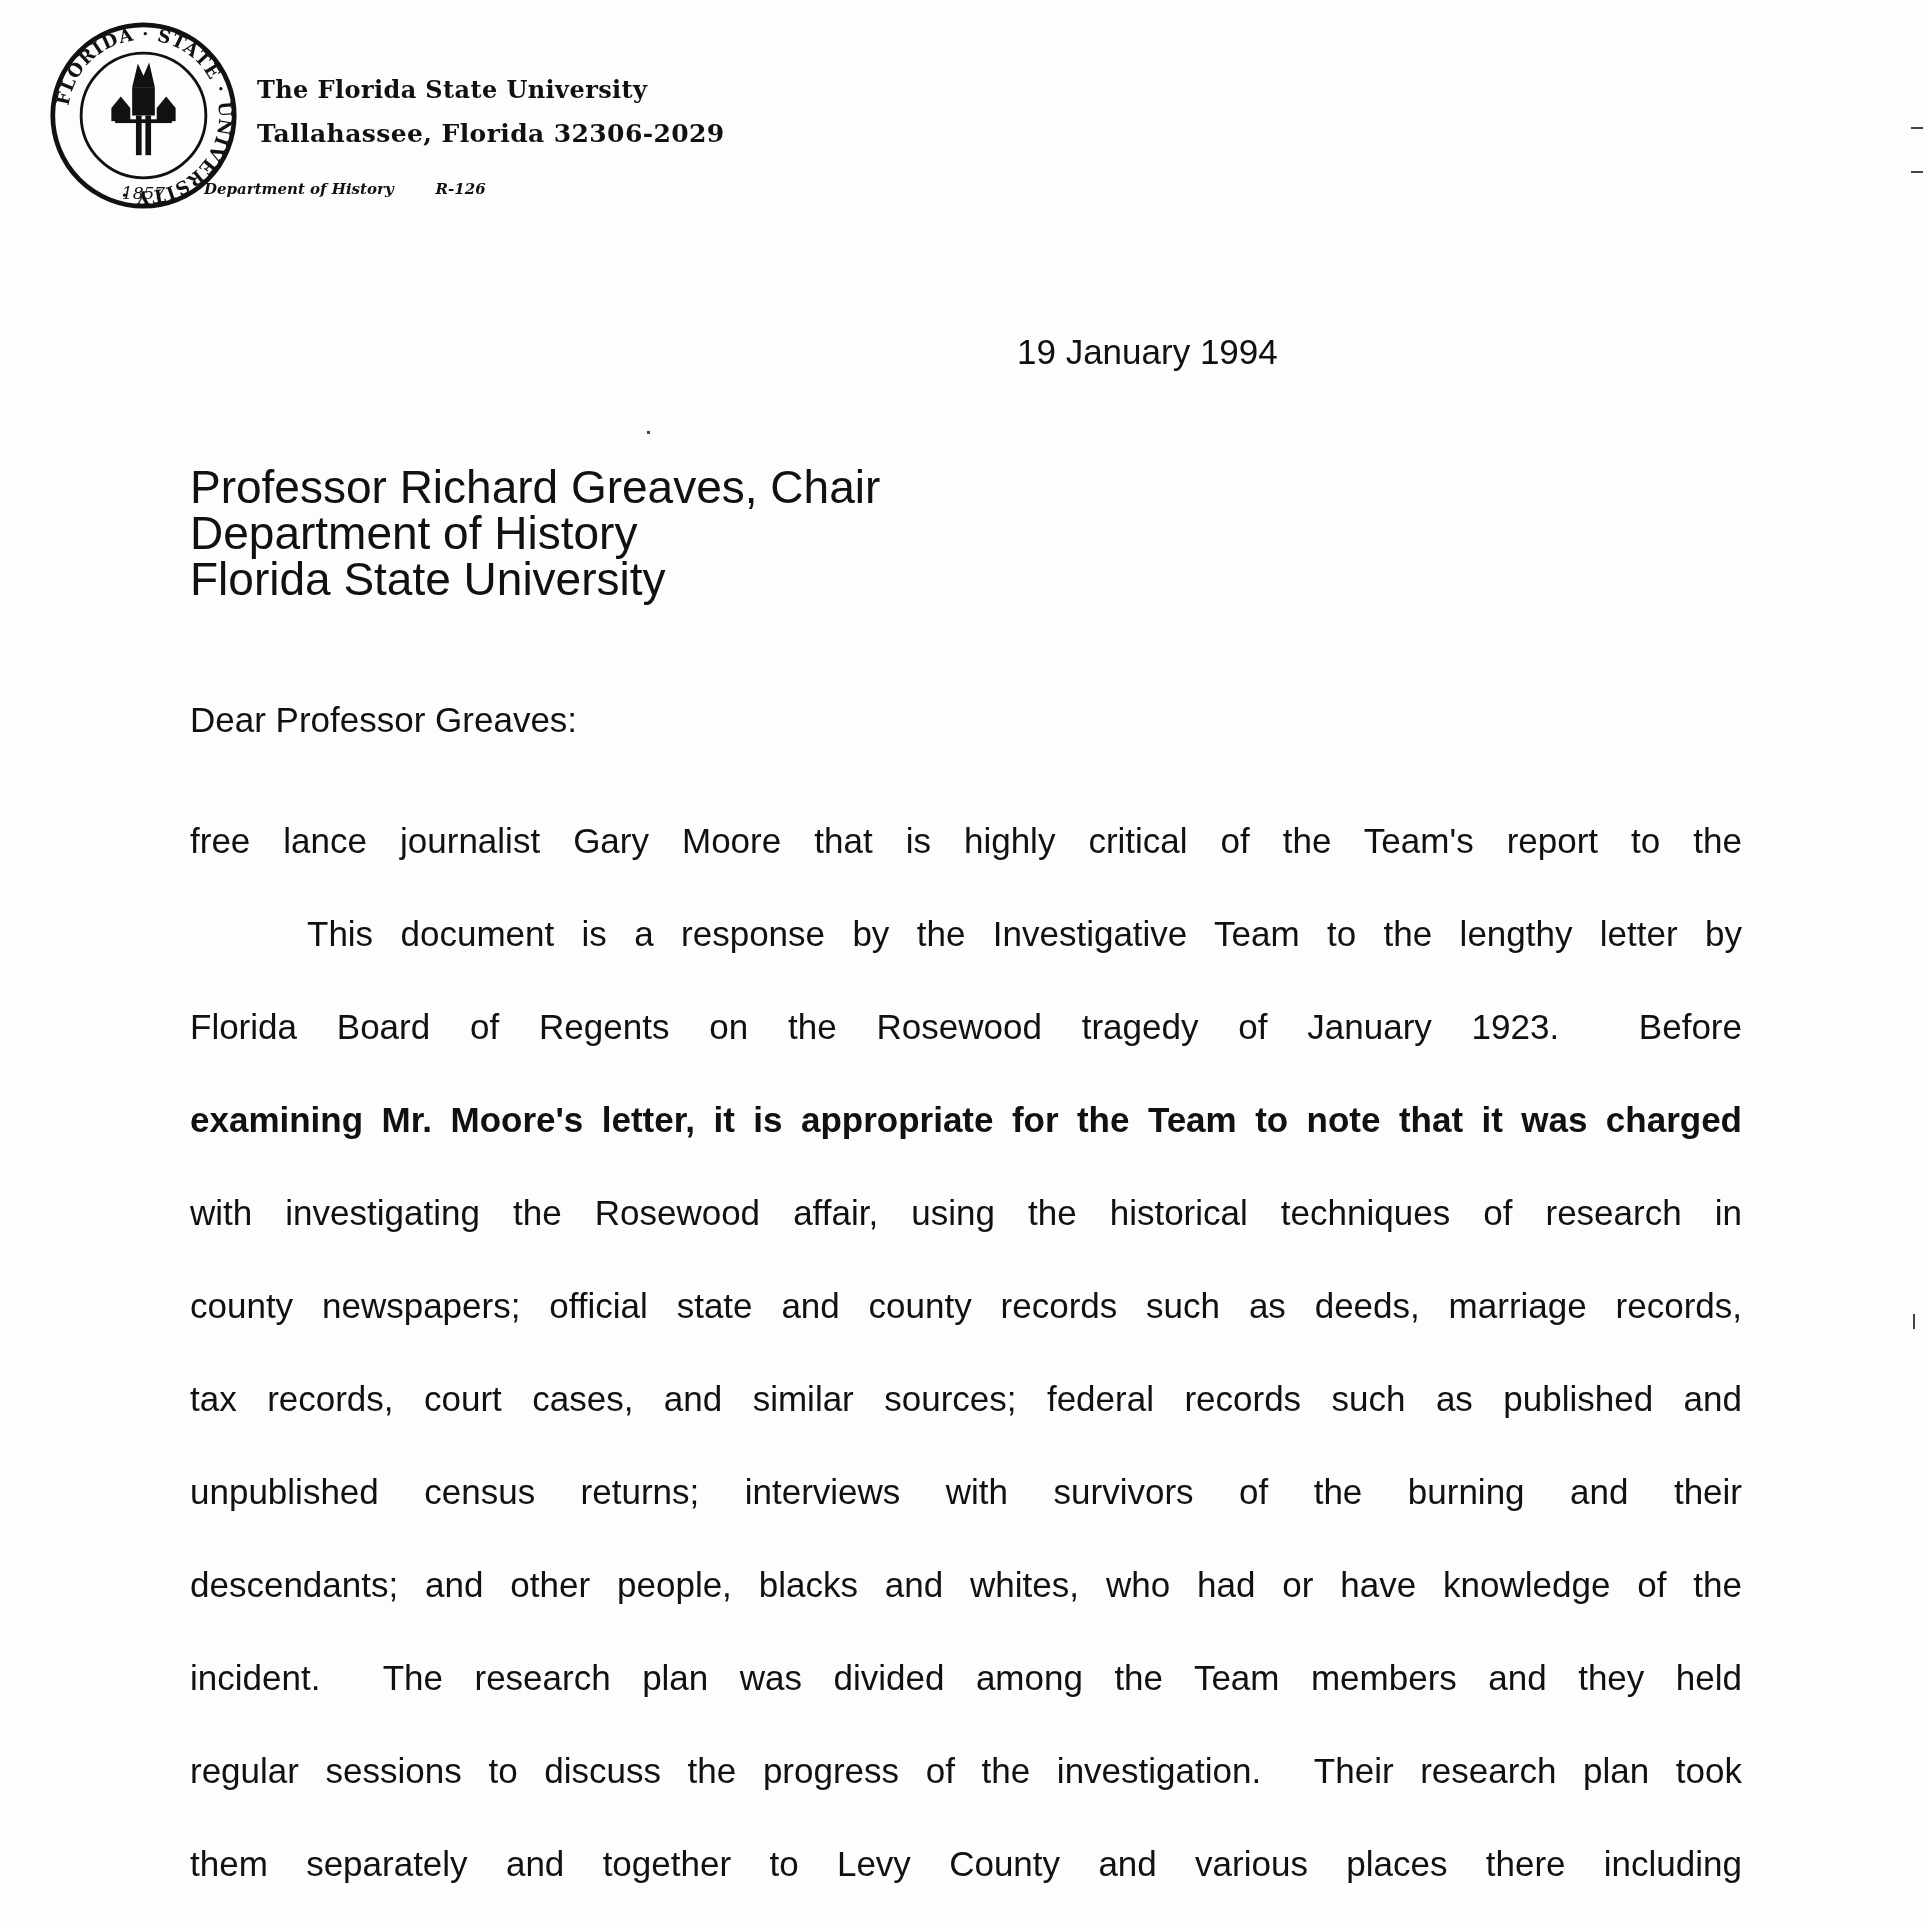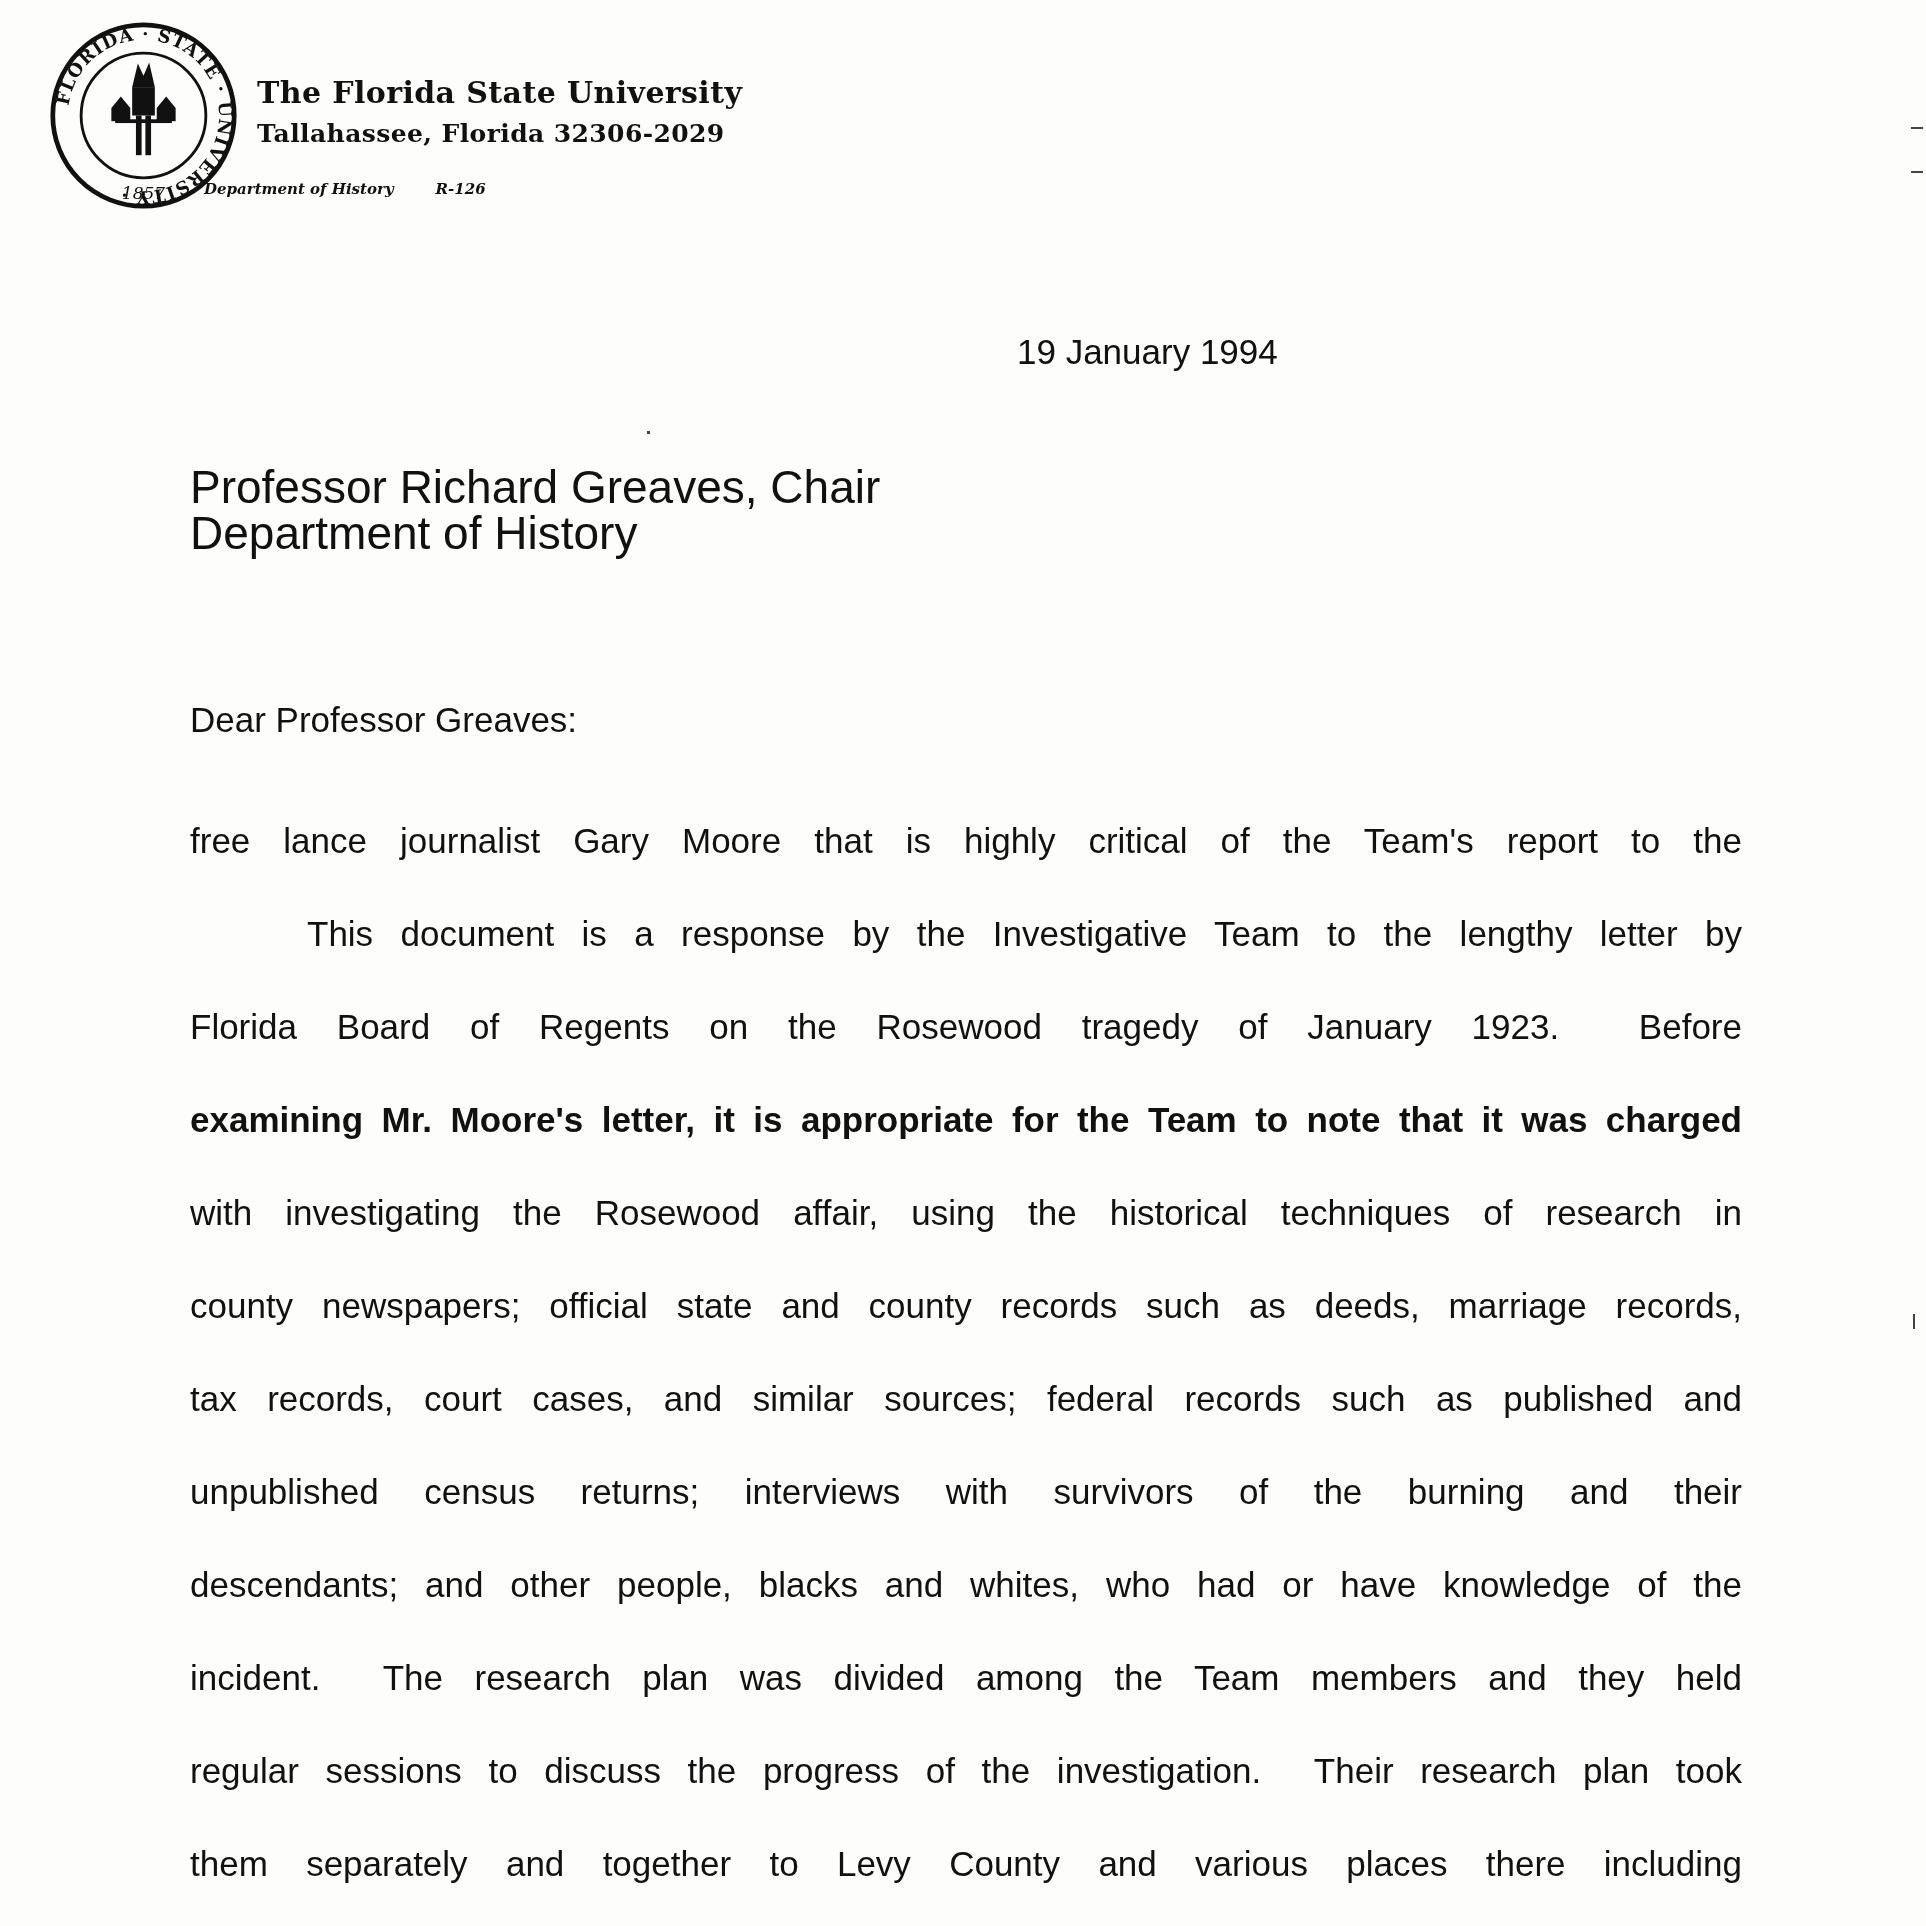--- a/index.html
+++ b/index.html
@@ -1,20 +1,20 @@
 <!DOCTYPE html>
 <html style="font-size:6.2px"><head>
 <meta charset="utf-8">
 <style>
   html, body { margin:0; padding:0; }
   body { width:1961px; height:2537px; background:#fdfdfc; position:relative; overflow:hidden; color:#111; }
   .serif { font-family: "DejaVu Serif", "Liberation Serif", serif; }
   .sans { font-family: "Liberation Sans", "DejaVu Sans", sans-serif; }
   #seal { position:absolute; left:49px; top:21px; width:189px; height:189px; }
-  #lh-name { position:absolute; left:257px; top:75px; font-size:30px; font-weight:bold; letter-spacing:0.4px; }
+  #lh-name { position:absolute; left:257px; top:75px; font-size:24px; font-weight:bold; letter-spacing:0.4px; }
   #lh-addr { position:absolute; left:257px; top:119px; font-size:25px; font-weight:bold; letter-spacing:0.4px; }
   #lh-dept { position:absolute; left:204px; top:180px; font-size:15px; font-style:italic; font-weight:bold; }
   #lh-dept .room { margin-left:42px; }
   #date { position:absolute; left:1017px; top:332px; font-size:35px;text-align:right; }
   .addr { position:absolute; left:190px; font-size:46px; line-height:46px; }
   #addr-block { top:464px; }
   #salutation { position:absolute; left:190px; top:700px; font-size:35px; }
   #body { position:absolute; left:190px; top:794px; width:1552px; font-size:35px; line-height:93px; }
   .line { white-space:nowrap; display:block; text-align:justify; text-align-last:justify; }
   .line.first { padding-left:117px; }
@@ -50,20 +50,21 @@
 <div id="lh-addr" class="serif">Tallahassee, Florida 32306-2029</div>
 <div id="lh-dept" class="serif">
   <span>Department of History</span><span class="room">R-126</span>
 </div>
 
 <div id="date" class="sans">19 January 1994</div>
 
 <div id="addr-block" class="addr sans">
   <div style="white-space: pre;">Professor Richard Greaves, Chair</div>
   <div style="white-space: pre;">Department of History</div>
+  <div style="white-space: pre;">Florida State University</div>
 </div>
 
 <div id="salutation" class="sans">Dear Professor Greaves:</div>
 
 <div id="body" class="sans">
   <span class="line" style="white-space: pre;">free lance journalist Gary Moore that is highly critical of the Team's report to the</span>
   <span class="line first" style="white-space: pre;">This document is a response by the Investigative Team to the lengthy letter by</span>
   <span class="line" style="white-space: pre;">Florida Board of Regents on the Rosewood tragedy of January 1923.  Before</span>
   <span class="line" style="white-space: pre; font-weight: bold;">examining Mr. Moore's letter, it is appropriate for the Team to note that it was charged</span>
   <span class="line" style="white-space: pre;">with investigating the Rosewood affair, using the historical techniques of research in</span>

